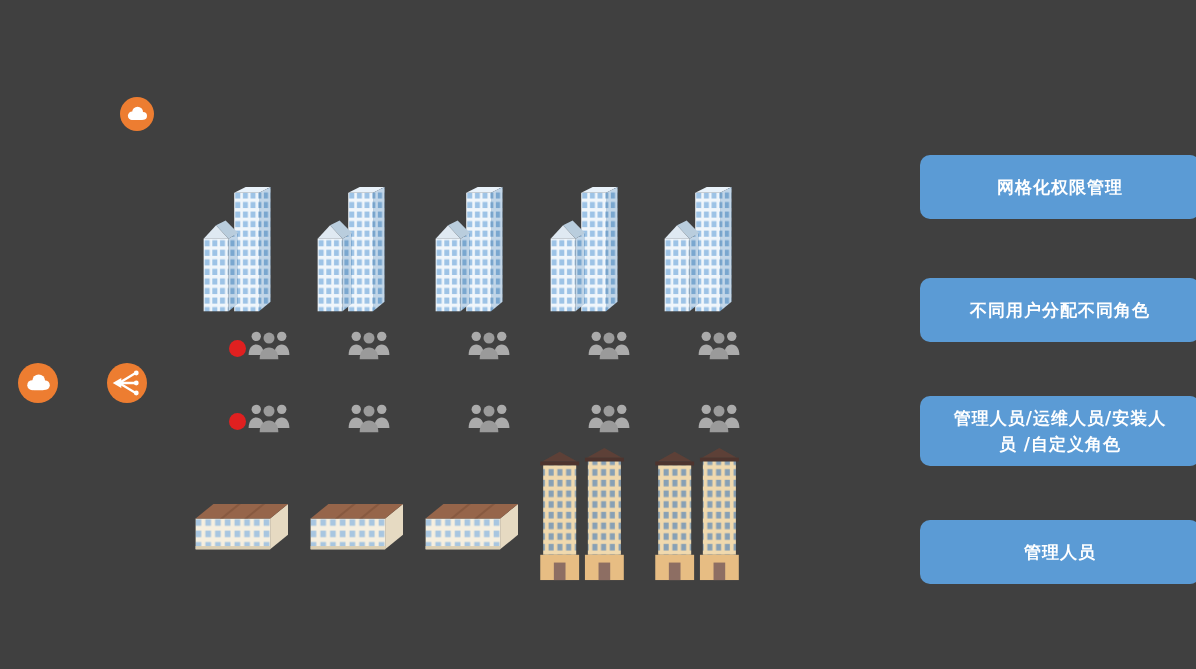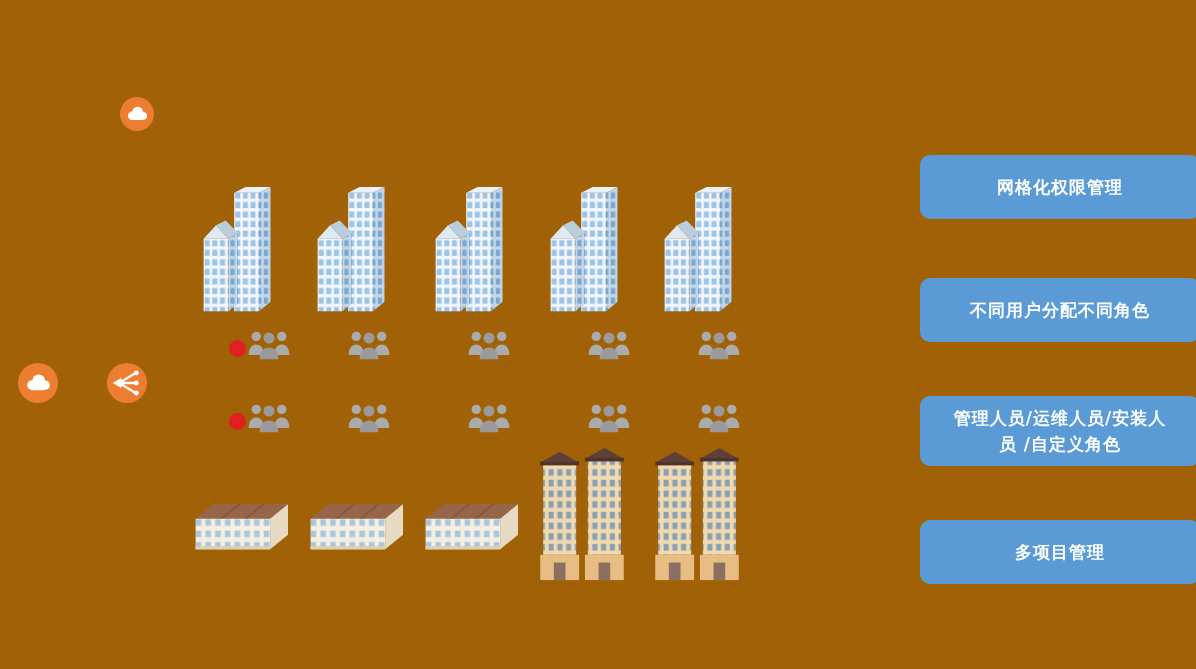--- a/index.html
+++ b/index.html
@@ -1,20 +1,20 @@
 <!DOCTYPE html>
 <html><head>
 <meta charset="utf-8">
 <style>
   html, body { margin: 0; padding: 0; background: #000; }
   .stage {
     position: relative;
     width: 1196px;
     height: 669px;
-    background: #a16207;
+    background: #404040;
     overflow: hidden;
     font-family: "DejaVu Sans", "Liberation Sans", sans-serif;
   }
   .abs { position: absolute; }
 
   
   .icon-circle {
     position: absolute;
     border-radius: 50%;
     background: #ED7D31;
@@ -241,16 +241,16 @@
   <div class="callout" style="top:155px; height:64px">
     <span>网格化权限管理</span>
   </div>
   <div class="callout" style="top:278px; height:64px">
     <span>不同用户分配不同角色</span>
   </div>
   <div class="callout" style="top:396px; height:70px">
     <span>管理人员/运维人员/安装人员 /自定义角色</span>
   </div>
   <div class="callout" style="top:520px; height:64px">
-    <span>多项目管理</span>
+    <span>管理人员</span>
   </div>
 
 </div>
 
 </body></html>

